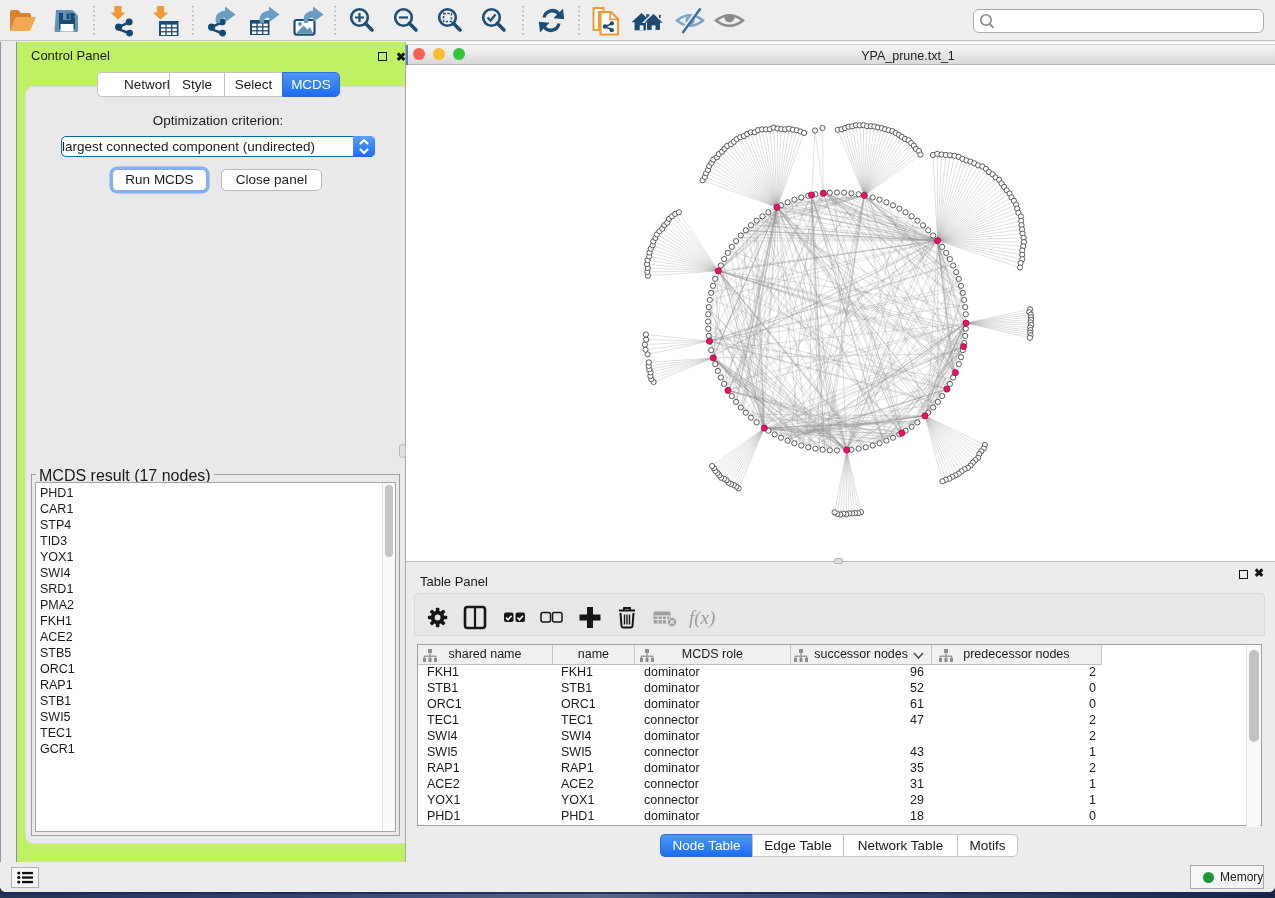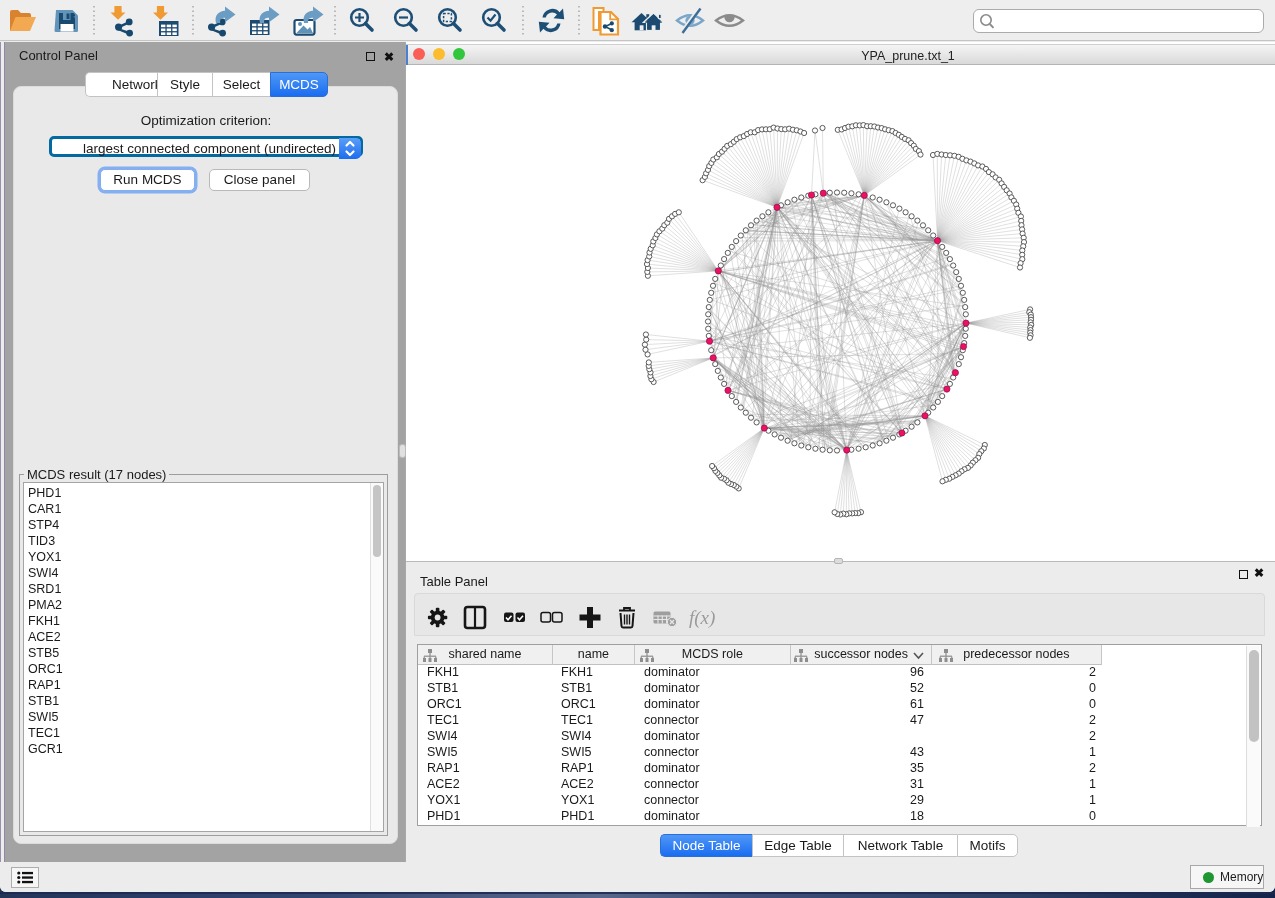--- a/index.html
+++ b/index.html
@@ -7,37 +7,37 @@
 body { font-family:"Liberation Sans", sans-serif; color:#1a1a1a; background:#1c2647; }
 #desktop { position:absolute; left:0; top:0; width:1275px; height:898px;
   background:linear-gradient(90deg, #243459 0%, #2b3d66 12%, #33466f 25%, #4d5a82 38%, #5a678c 47%, #44517a 56%, #35476f 68%, #2c3d63 80%, #1d2c52 92%, #15234a 100%); }
 #desktopline { position:absolute; left:0; top:892px; width:1275px; height:2px; background:#1b2950; opacity:.85; }
 #app { position:absolute; left:0; top:0; width:1275px; height:892px; background:#ececec;
   border-radius:0 0 6px 6px; overflow:hidden; }
 
 #toolbar { position:absolute; left:0; top:0; width:1275px; height:41px; background:#eeeeee; border-bottom:1px solid #c4c4c4; }
 #search { position:absolute; left:973px; top:9px; width:291px; height:24px; background:#ffffff; border:1px solid #ababab; border-radius:6px; }
 
-#leftpanel { position:absolute; left:4px; top:42px; width:402px; height:820px; background:#a3a3a3; border-left:1px solid #9386a8; }
+#leftpanel { position:absolute; left:16px; top:42px; width:402px; height:820px; background:#bef264; border-left:1px solid #9386a8; }
 #lp-title { position:absolute; left:14px; top:6px; font-size:13px; }
 .wbtn { position:absolute; top:8px; font-size:12px; color:#111; font-weight:bold; }
 .sqbtn { position:absolute; width:9px; height:9px; border:1.5px solid #111; }
 #lp-box { position:absolute; left:8px; top:44px; width:385px; height:758px; background:#e9e9e9; border:1px solid #dcdcdc; border-radius:8px; }
 .tabrow { position:absolute; left:80px; top:30px; height:25px; display:flex; z-index:5; }
 .tab { height:25px; line-height:24px; font-size:13.5px; text-align:center; background:#ffffff; border:1px solid #c3c3c3; border-right:none; padding:0; }
 .tab.first { border-radius:5px 0 0 5px; }
 .tab.sel { background:linear-gradient(#4f97f7,#1a6df0); color:#fff; border:1px solid #2a6fd8; border-radius:0 5px 5px 0; }
 #optlabel { position:absolute; left:0; top:71px; width:402px; text-align:center; font-size:13.5px; }
-#dropdown { position:absolute; left:44px; top:94px; width:314px; height:21px; background:#fff; border:3px solid #0369a1; border-radius:5px; font-size:13.5px; line-height:19px; text-align:right; padding-right:24px; }
+#dropdown { position:absolute; left:44px; top:94px; width:314px; height:21px; background:#fff; border:1px solid #0369a1; border-radius:5px; font-size:13.5px; line-height:19px; text-align:left; padding-right:24px; }
 #dropdown .stepper { position:absolute; right:-1px; top:-1px; width:22px; height:21px; background:linear-gradient(#5b9ef8,#1c6cf0); border-radius:0 5px 5px 0; }
 .btn { position:absolute; height:22px; background:#ffffff; border:1px solid #b9b9b9; border-radius:5px; font-size:13.5px; text-align:center; line-height:20px; }
 #runbtn { left:95px; top:127px; width:95px; box-shadow:0 0 0 2.5px rgba(106,160,245,.8); border-color:#86aeea; }
 #closebtn { left:204px; top:127px; width:101px; }
 #fieldset { position:absolute; left:14px; top:432px; width:369px; height:362px; border:1px solid #9d9d9d; }
-#fieldset .legend { position:absolute; left:4px; top:-8px; background:#e9e9e9; padding:0 3px; font-size:13px; }
+#fieldset .legend { position:absolute; left:4px; top:-8px; background:#e9e9e9; padding:0 3px; font-size:16px; }
 #mlist { position:absolute; left:3px; top:7px; width:361px; height:350px; background:#ffffff; border:1px solid #a5a5a5; font-size:12.5px; line-height:16px; padding:2px 0 0 4px; }
 #mscroll { position:absolute; right:0px; top:0px; width:13px; height:348px; background:#fafafa; border-left:1px solid #e0e0e0; }
 #mthumb { position:absolute; left:2px; top:2px; width:8px; height:72px; background:#c5c5c5; border-radius:4px; }
 #vsplitline { position:absolute; left:405px; top:42px; width:1px; height:820px; background:#a8a8a8; }
 #vgrip { position:absolute; left:399px; top:444px; width:7px; height:14px; background:#e0e0e0; border:1px solid #bbb; border-radius:3px; }
 
 #netwin { position:absolute; left:406px; top:42px; width:869px; height:519px; background:#ffffff; }
 #nettitle { position:absolute; left:0; top:2px; width:869px; height:21px; background:linear-gradient(#f5f5f5,#d9d9d9); border-bottom:1px solid #b4b4b4; border-top:1px solid #cfcfcf; }
 #nettitle .tl { position:absolute; top:3px; width:12px; height:12px; border-radius:50%; }
 #nettitle .name { position:absolute; left:0; top:4px; width:1004px; text-align:center; font-size:12.5px; color:#222; }

